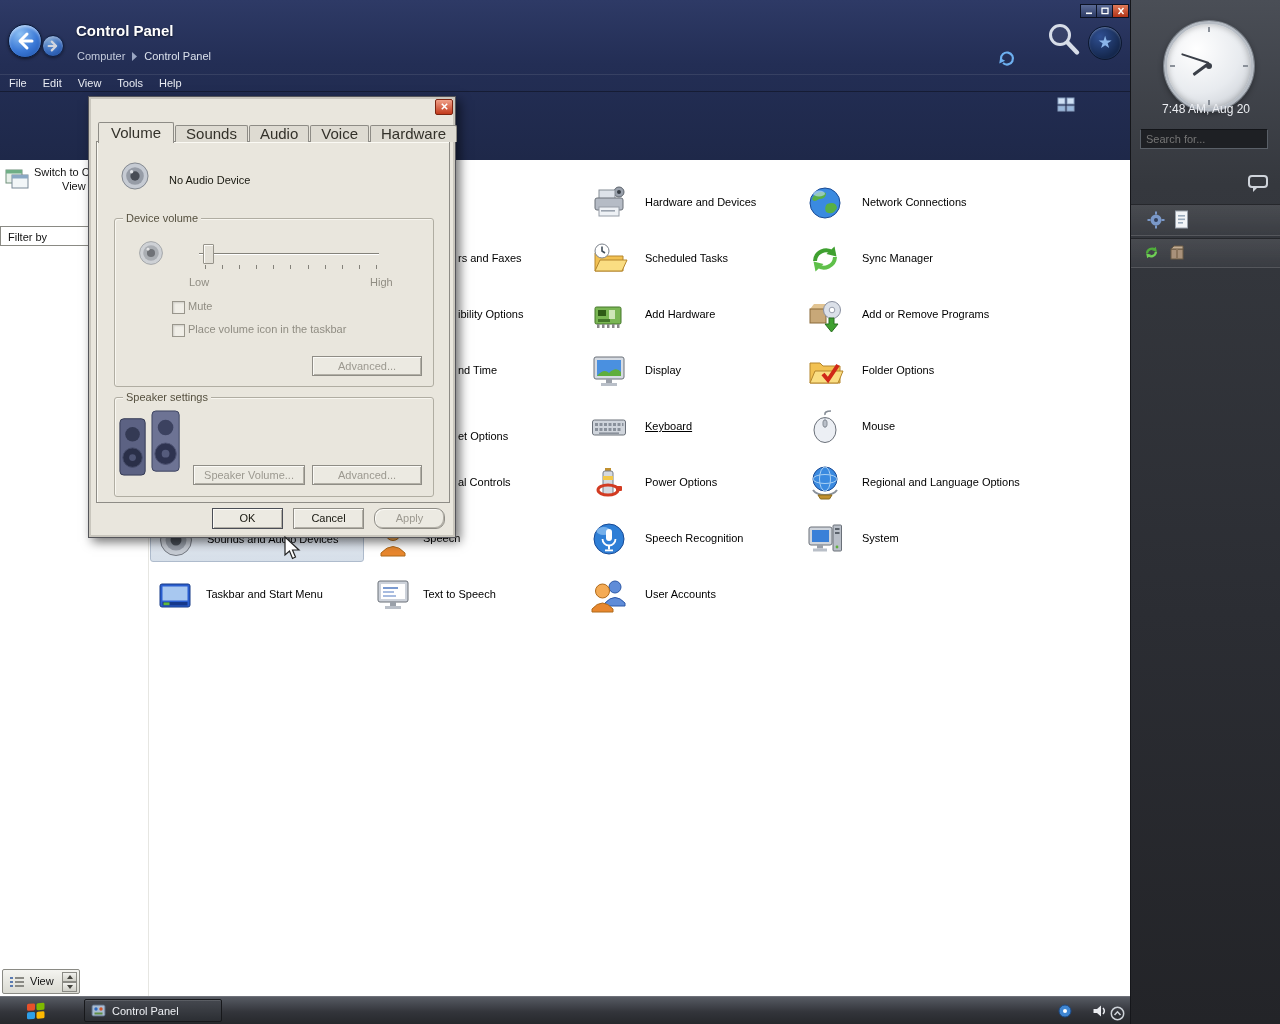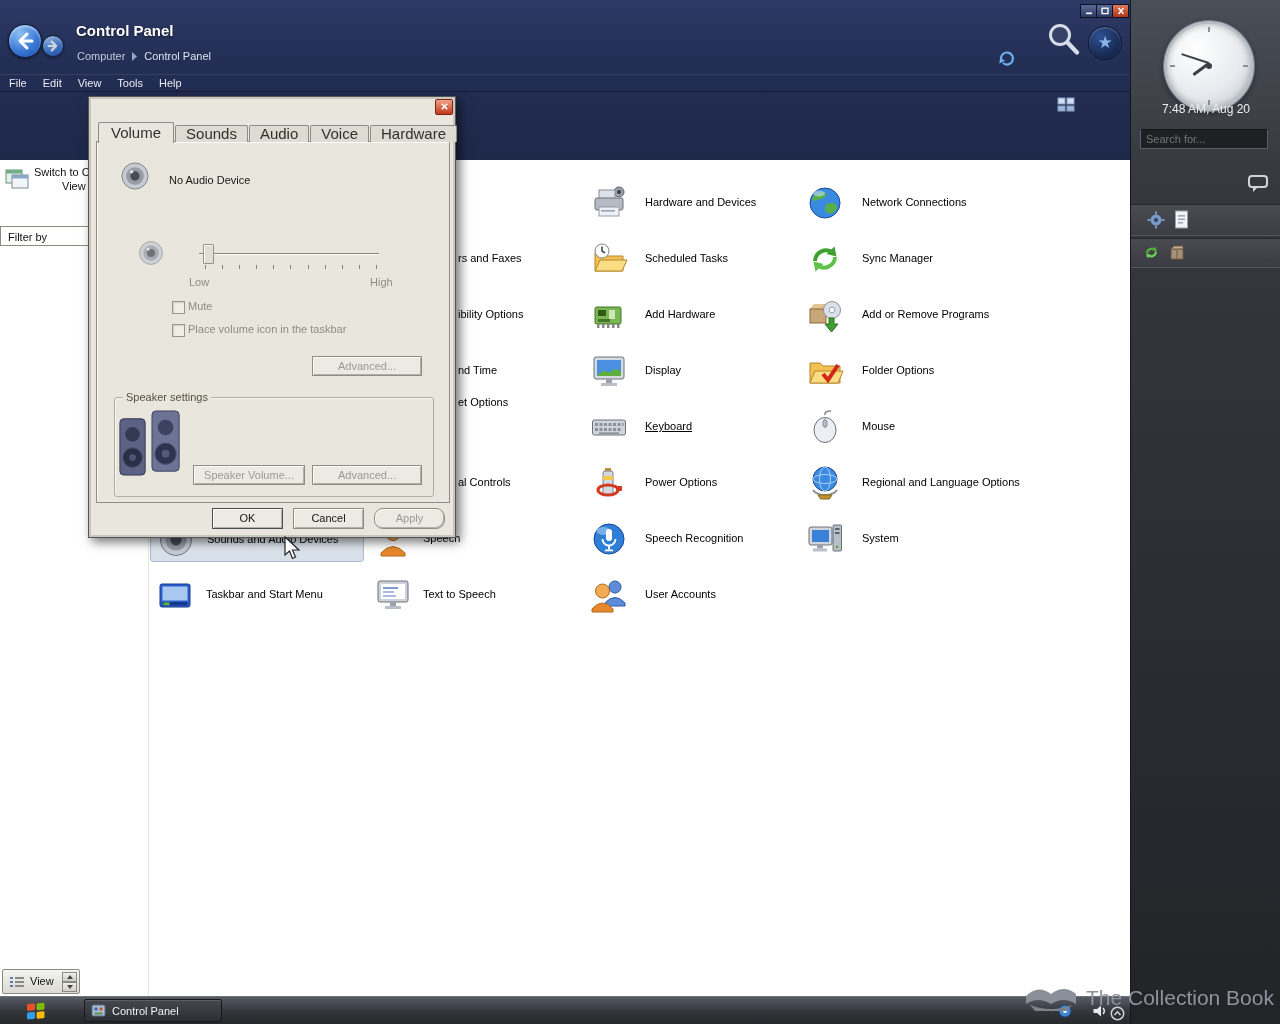--- a/index.html
+++ b/index.html
@@ -432,21 +432,21 @@
               <rect x="6" y="10" width="17" height="12" fill="#3a80d8"></rect>
               <rect x="11" y="25" width="6" height="3.5" fill="#9aa0a9"></rect>
               <rect x="7" y="28.5" width="14" height="3" fill="#b9bfc8"></rect>
             </svg>
           </div>
           <span class="cp-label" style="left: 62px;">System</span>
         </div>
         <span class="frag" style="left: 458px; top: 252px;">rs and Faxes</span>
         <span class="frag" style="left: 458px; top: 308px;">ibility Options</span>
         <span class="frag" style="left: 458px; top: 364px;">nd Time</span>
-        <span class="frag" style="left: 458px; top: 396px; text-align: center;">et Options</span>
+        <span class="frag" style="left: 458px; top: 430px; text-align: center;">et Options</span>
         <span class="frag" style="left: 458px; top: 476px;">al Controls</span>
       </div>
 
     <div id="view-btn">
       <svg style="position:absolute;left:6px;top:5px;" width="16" height="14" viewBox="0 0 16 14">
           <rect x="1" y="2" width="3" height="2" fill="#5a7ab0"></rect>
           <rect x="6" y="2" width="9" height="2" fill="#8a8a84"></rect>
           <rect x="1" y="6" width="3" height="2" fill="#5a7ab0"></rect>
           <rect x="6" y="6" width="9" height="2" fill="#8a8a84"></rect>
           <rect x="1" y="10" width="3" height="2" fill="#5a7ab0"></rect>
@@ -481,20 +481,23 @@
     <div class="dlgel" style="left:30px;top:63px;width:32px;height:32px;">
         <svg viewBox="0 0 38 38" style="width: 100%; height: 100%; display: block;">
           <circle cx="19" cy="19" r="15.5" fill="#c6cbd3" stroke="#747982"></circle>
           <circle cx="19" cy="19" r="10.5" fill="#969ca6"></circle>
           <circle cx="19" cy="19" r="5.5" fill="#474c55"></circle>
           <circle cx="15" cy="14" r="2" fill="#eef1f5" opacity="0.85"></circle>
         </svg>
       </div>
     <span class="dlgel dtext" style="left:80px;top:77px;">No Audio Device</span>
 
+    <div class="group" style="left:25px;top:121px;width:318px;height:167px;">
+      <span class="glabel">Device volume</span>
+    </div>
     <div class="dlgel" style="left:48px;top:142px;width:28px;height:28px;opacity:.75;">
         <svg viewBox="0 0 38 38" style="width: 100%; height: 100%; display: block;">
           <circle cx="19" cy="19" r="15.5" fill="#c6cbd3" stroke="#747982"></circle>
           <circle cx="19" cy="19" r="10.5" fill="#969ca6"></circle>
           <circle cx="19" cy="19" r="5.5" fill="#474c55"></circle>
           <circle cx="15" cy="14" r="2" fill="#eef1f5" opacity="0.85"></circle>
         </svg>
       </div>
     <div id="slider-track" style="left:110px;top:156px;width:180px;"></div>
     <div id="slider-thumb" style="left:114px;top:147px;"></div>
@@ -604,24 +607,17 @@
     <svg style="position:absolute;left:1092px;top:6px;" width="16" height="16" viewBox="0 0 16 16">
         <path d="M1.5 6 h3.5 l4 -3.5 v11 l-4 -3.5 h-3.5 z" fill="#e9ebef"></path>
         <path d="M11 5 a4.5 4.5 0 0 1 0 6" fill="none" stroke="#e9ebef" stroke-width="1.5"></path>
       </svg>
     <svg id="tray-chevron" style="left:1110px;top:9px;" width="15" height="15" viewBox="0 0 15 15">
         <circle cx="7.5" cy="7.5" r="6.2" fill="none" stroke="#cdd2d8" stroke-width="1.5"></circle>
         <path d="M4.5 9 L7.5 5.8 L10.5 9" fill="none" stroke="#cdd2d8" stroke-width="1.6"></path>
       </svg>
   </div>
 
-  <div id="watermark">
-    <svg width="62" height="40" viewBox="0 0 62 40">
-        <path d="M6 22 Q18 10 31 20 Q44 10 56 20 L56 30 Q44 22 31 30 Q18 22 6 30 Z" fill="#8a9099"></path>
-        <path d="M10 31 Q31 39 52 31 L47 37 L15 37 Z" fill="#7c828b"></path>
-      </svg>
-    <span class="wtext">The Collection Book</span>
-  </div>
 
   <svg id="cursor" width="22" height="24" viewBox="0 0 22 24">
       <path d="M2 1 L2 19 L6.5 15 L9.5 22.5 L12.5 21 L9.5 14 L16 14 Z" fill="#ffffff" stroke="#222" stroke-width="1.2"></path>
     </svg>
 </div>
 
 </body></html>

